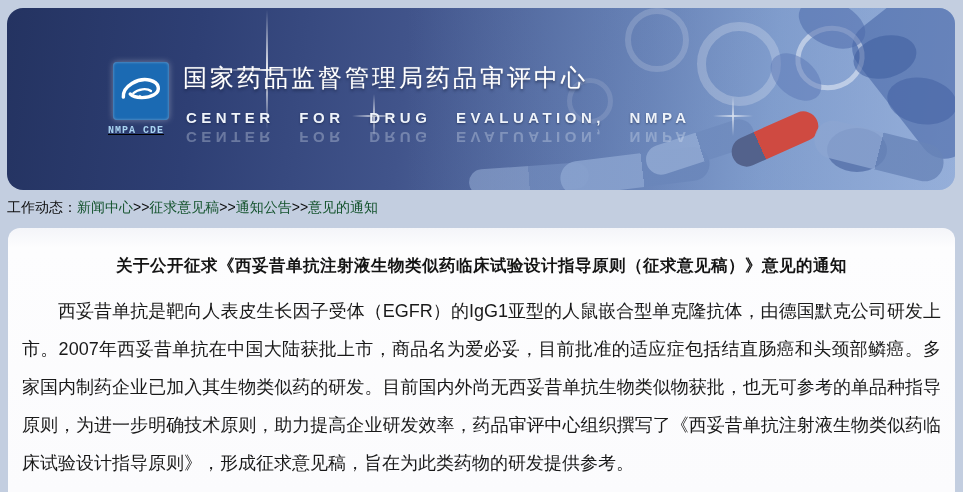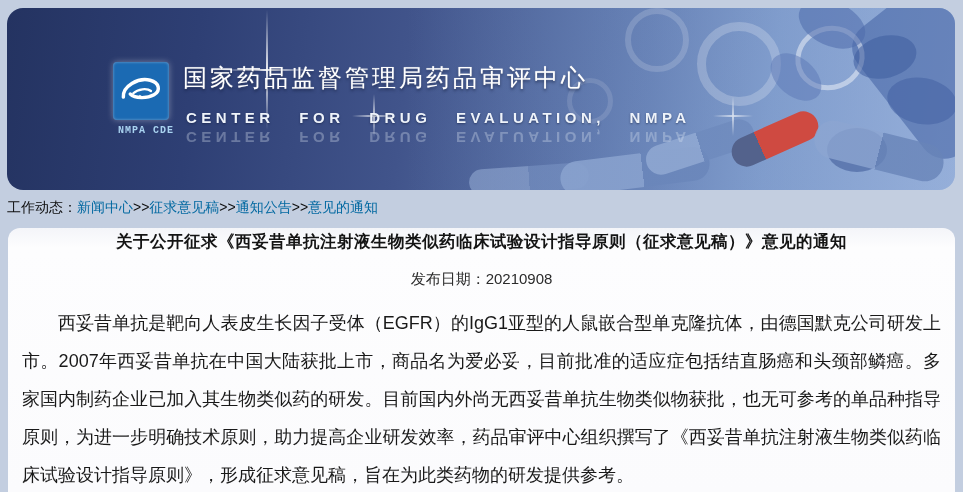--- a/index.html
+++ b/index.html
@@ -53,21 +53,21 @@
   .sparkle { position:absolute; }
   .sparkle::before, .sparkle::after { content:""; position:absolute; background:linear-gradient(180deg, rgba(255,255,255,0), rgba(255,255,255,.9), rgba(255,255,255,0)); }
   .sparkle::before { left:50%; top:0; width:2px; height:100%; transform:translateX(-50%); }
   .sparkle::after  { top:50%; left:0; height:2px; width:100%;
     background:linear-gradient(90deg, rgba(255,255,255,0), rgba(255,255,255,.9), rgba(255,255,255,0)); transform:translateY(-50%); }
   .sparkle.s1 { left:215px; top:2px;  width:90px; height:120px; }
   .sparkle.s2 { left:345px; top:86px; width:44px; height:44px; opacity:.8; }
   .sparkle.s3 { left:706px; top:88px; width:40px; height:40px; opacity:.7; }
 
   
-  .logo-wrap { position:absolute; left:101px; top:54px; width:66px; text-align:right; cursor:pointer; }
+  .logo-wrap { position:absolute; left:101px; top:54px; width:66px; text-align:left; cursor:pointer;text-decoration:underline; }
   .logo-box {
     width:56px; height:58px; margin:0 auto; background:#1b6ab3; border-radius:4px;
     box-shadow:0 0 6px rgba(255,255,255,.35), inset 0 0 3px rgba(255,255,255,.4);
     display:flex; align-items:center; justify-content:center;
   }
   .logo-caption { margin-top:5px; font-size:10px; font-weight:bold; letter-spacing:1px; color:#a9d3f0;
                   font-family:"Liberation Mono","DejaVu Sans Mono", monospace; white-space:nowrap; }
 
   
   .title-cn {
@@ -81,31 +81,31 @@
     color:#eef3fa; text-shadow:0 1px 2px rgba(15,25,55,.5);
   }
   .title-en { top:101px; }
   .title-en-reflect { top:121px; transform:scaleY(-1); opacity:.32; color:#dfe8f4; text-shadow:none; }
 
   
   .breadcrumb {
     position:absolute; left:7px; top:199px; width:948px;
     font-size:14px; color:#0d0d0d;
   }
-  .breadcrumb .crumb-link { color:#0369a1; text-decoration:none; cursor:pointer;font-family:Liberation Serif, serif; }
+  .breadcrumb .crumb-link { color:#14532d; text-decoration:none; cursor:pointer;font-family:Liberation Serif, serif; }
   .breadcrumb .crumb-sep { color:#0d0d0d; }
 
   
   .card {
     position:absolute; left:8px; top:228px; width:947px; height:264px;
     background:linear-gradient(180deg,#f4f5f9 0, #fdfdfe 20px, #fbfbfd 100%);
     border-radius:12px 12px 0 0;
   }
   .card-title {
-    padding-top:3px; text-align:center;
+    padding-top:27px; text-align:center;
     font-size:16.5px; font-weight:bold; color:#141414; letter-spacing:.5px;
   }
   .card-date { margin-top:17px; text-align:center; font-size:15px; color:#2b2b2b; }
   .card-body { margin:15px 14px 0 14px; }
   .card-body p {
     font-size:18px; line-height:38px; color:#191919;
     text-align:justify; text-indent:2em;
   }
 </style>
 </head>
@@ -153,19 +153,18 @@
     <div class="title-en">CENTER FOR DRUG EVALUATION, NMPA</div>
     <div class="title-en-reflect">CENTER FOR DRUG EVALUATION, NMPA</div>
   </div>
 
   <div class="breadcrumb">
     <span class="crumb-label">工作动态：</span><span class="crumb-link">新闻中心</span><span class="crumb-sep">&gt;&gt;</span><span class="crumb-link">征求意见稿</span><span class="crumb-sep">&gt;&gt;</span><span class="crumb-link">通知公告</span><span class="crumb-sep">&gt;&gt;</span><span class="crumb-link">意见的通知</span>
   </div>
 
   <div class="card">
     <h1 class="card-title">关于公开征求《西妥昔单抗注射液生物类似药临床试验设计指导原则（征求意见稿）》意见的通知</h1>
-    <div class="card-date"><span>发布日期：</span><span>20210908</span></div>
     <div class="card-body">
       <p>西妥昔单抗是靶向人表皮生长因子受体（EGFR）的IgG1亚型的人鼠嵌合型单克隆抗体，由德国默克公司研发上市。2007年西妥昔单抗在中国大陆获批上市，商品名为爱必妥，目前批准的适应症包括结直肠癌和头颈部鳞癌。多家国内制药企业已加入其生物类似药的研发。目前国内外尚无西妥昔单抗生物类似物获批，也无可参考的单品种指导原则，为进一步明确技术原则，助力提高企业研发效率，药品审评中心组织撰写了《西妥昔单抗注射液生物类似药临床试验设计指导原则》，形成征求意见稿，旨在为此类药物的研发提供参考。</p>
     </div>
   </div>
 
 </div>
 
 </body></html>

